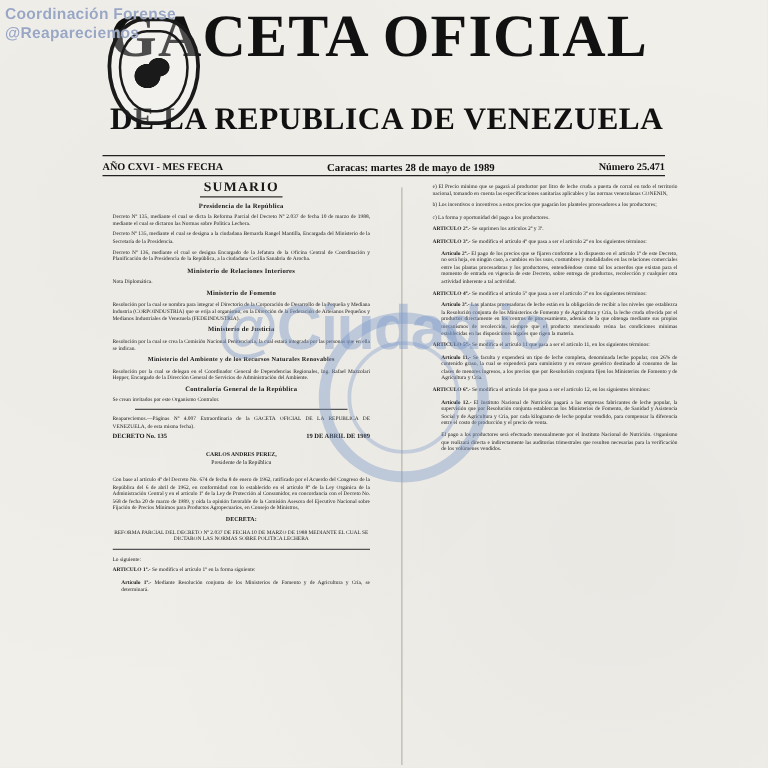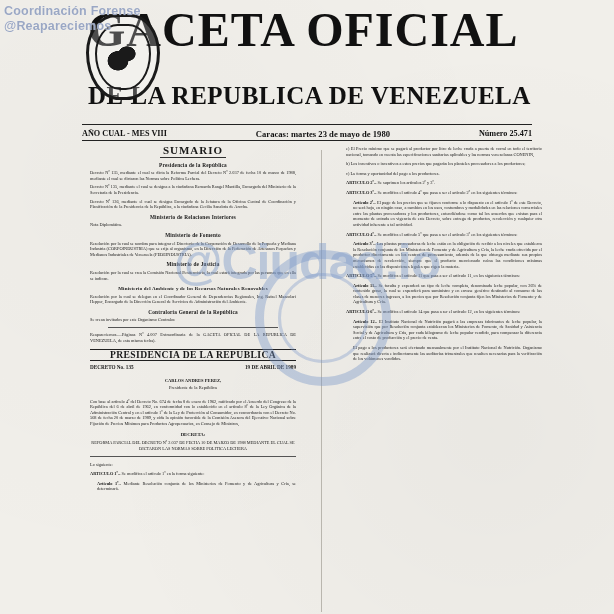--- a/index.html
+++ b/index.html
@@ -198,22 +198,22 @@
     <div class="mh-seal">
       <div class="outer"></div>
         <div class="inner"></div>
         <div class="horse"></div>
     </div>
     <div class="mh-title">GACETA OFICIAL</div>
     <div class="mh-sub">DE LA REPUBLICA DE VENEZUELA</div>
   </div>
   <div class="rule-top"></div>
   <div class="mh-line">
-    <span>AÑO CUAL - MES VIII</span>
-    <span class="center">Caracas: martes 23 de mayo de 1980</span>
+    <span>AÑO CXVI - MES FECHA</span>
+    <span class="center">Caracas: martes 28 de mayo de 1989</span>
     <span>Número 25.471</span>
   </div>
   <div class="rule-top2"></div>
 
   <div class="cols">
     <div class="divider"></div>
 
     <div class="col col-left">
       <div class="sumario">SUMARIO</div>
       <div class="sum-rule"></div>
@@ -234,21 +234,20 @@
 
       <div class="org small">Ministerio del Ambiente y de los Recursos Naturales Renovables</div>
       <div class="para">Resolución por la cual se delegan en el Coordinador General de Dependencias Regionales, Ing. Rafael Mazzolari Hepper, Encargado de la Dirección General de Servicios de Administración del Ambiente.</div>
 
       <div class="org">Contraloría General de la República</div>
       <div class="para">Se crean invitados por este Organismo Contralor.</div>
 
       <div class="hr-thin"></div>
       <div class="para">Reapareciemos.—Páginas Nº 4.007 Extraordinaria de la GACETA OFICIAL DE LA REPUBLICA DE VENEZUELA, de esta misma fecha).</div>
 
-      <div class="presid-box">PRESIDENCIA DE LA REPUBLICA</div>
 
       <div class="decreto-row">
         <span>DECRETO No. 135</span>
         <span>19 DE ABRIL DE 1989</span>
       </div>
 
       <div class="sig">CARLOS ANDRES PEREZ,</div>
       <div class="sig2">Presidente de la República</div>
 
       <div class="para">Con base al artículo 4º del Decreto No. 674 de fecha 8 de enero de 1962, ratificado por el Acuerdo del Congreso de la República del 6 de abril de 1962, en conformidad con lo establecido en el artículo 8º de la Ley Orgánica de la Administración Central y en el artículo 1º de la Ley de Protección al Consumidor, en concordancia con el Decreto No. 568 de fecha 20 de marzo de 1989, y oída la opinión favorable de la Comisión Asesora del Ejecutivo Nacional sobre Fijación de Precios Mínimos para Productos Agropecuarios, en Consejo de Ministros,</div>

